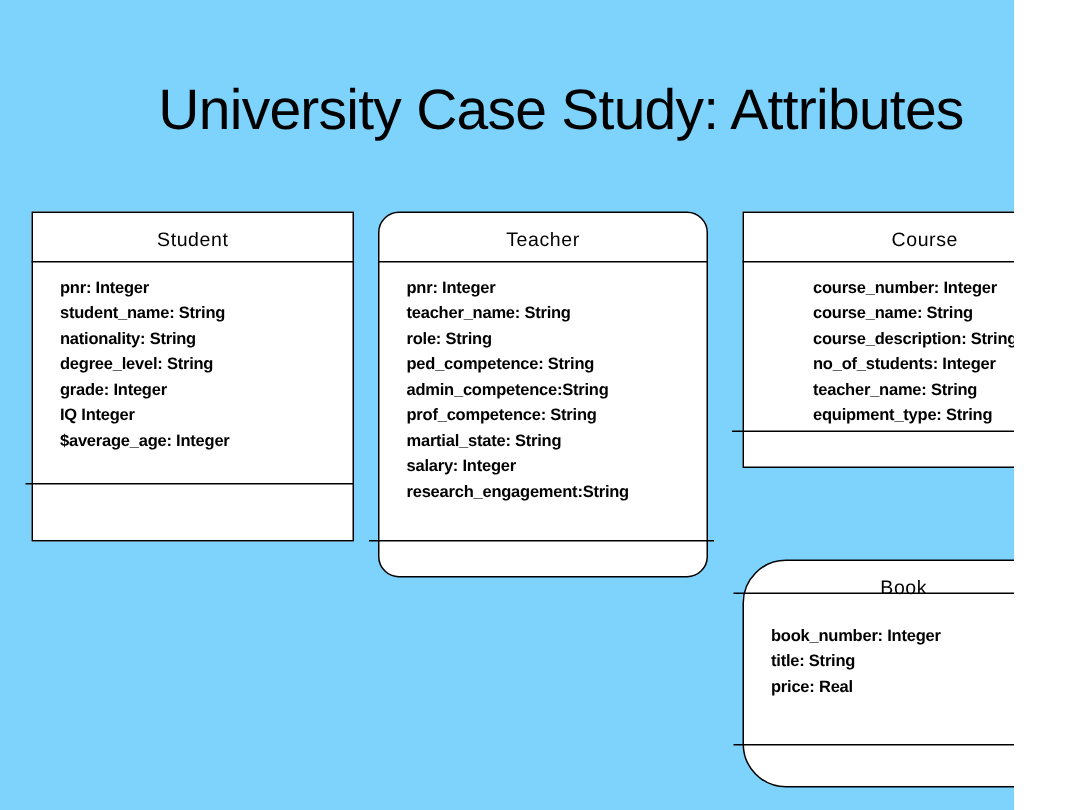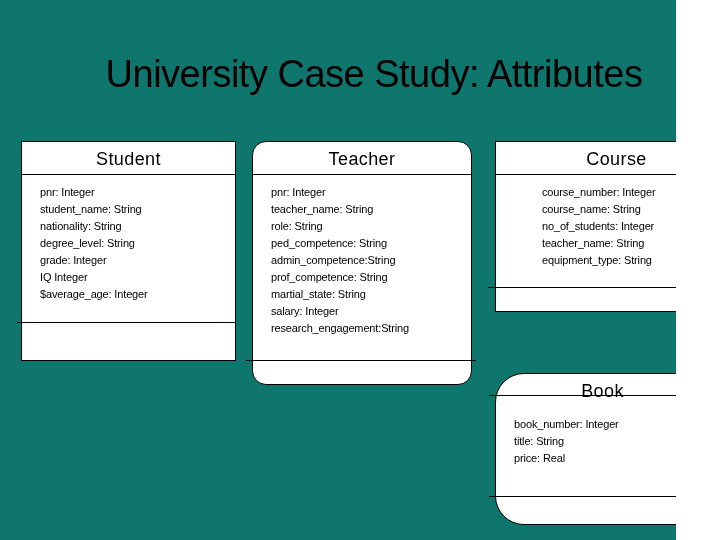--- a/index.html
+++ b/index.html
@@ -4,21 +4,21 @@
 <style>
   html, body {
     margin: 0;
     padding: 0;
     background: #ffffff;
   }
   .slide {
     position: relative;
     width: 676px;
     height: 540px;
-    background: #0f766e;
+    background: #7dd3fc;
     overflow: hidden;
     font-family: "Liberation Sans", sans-serif;
     color: #000000;
   }
   .slide-title {
     position: absolute;
     top: 50px;
     left: 0;
     width: 720px;
     text-align: center;
@@ -38,29 +38,29 @@
   .class-box.student { left: 21px;  top: 141px; width: 215px; height: 220px; }
   .class-box.teacher { left: 252px; top: 141px; width: 220px; height: 244px; border-radius: 14px; }
   .class-box.course  { left: 495px; top: 141px; width: 215px; height: 171px; padding-left: 28px; }
   .class-box.book    { left: 495px; top: 373px; width: 215px; height: 152px; border-radius: 29px; }
 
   .class-title {
     height: 33px;
     display: flex;
     align-items: center;
     justify-content: center;
-    font-size: 18px;
+    font-size: 13px;
     letter-spacing: 0.4px;
     font-weight: 400;
     padding-top: 1px;
   }
   .class-attrs {
     padding: 8px 2px 0 18px;
     font-size: 11px;
-    font-weight: normal;
+    font-weight: bold;
     line-height: 17px;
     letter-spacing: -0.15px;
   }
   .class-attrs .attr-line {
     white-space: nowrap;
   }
   .sep {
     position: absolute;
     height: 1.5px;
     background: #000000;
@@ -109,20 +109,21 @@
         <div class="attr-line">salary: Integer</div>
         <div class="attr-line">research_engagement:String</div>
       </div>
   </div>
 
   <div class="class-box course">
     <div class="class-title">Course</div>
     <div class="class-attrs">
         <div class="attr-line">course_number: Integer</div>
         <div class="attr-line">course_name: String</div>
+        <div class="attr-line">course_description: String</div>
         <div class="attr-line">no_of_students: Integer</div>
         <div class="attr-line">teacher_name: String</div>
         <div class="attr-line">equipment_type: String</div>
       </div>
   </div>
 
   <div class="class-box book">
     <div class="class-title">Book</div>
     <div class="class-attrs">
         <div class="attr-line">book_number: Integer</div>

